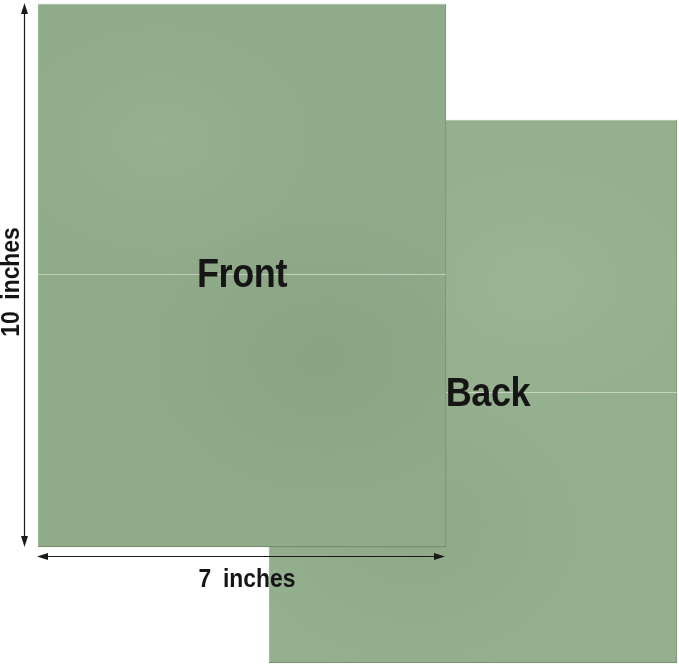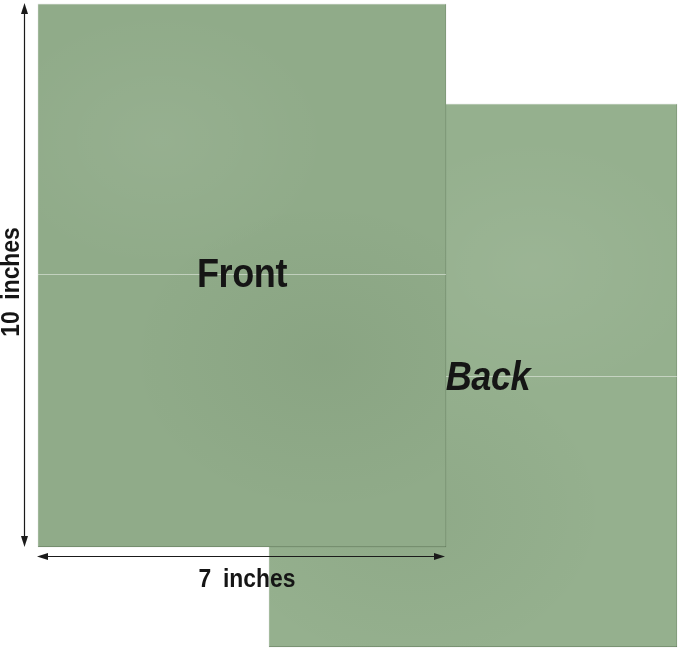--- a/index.html
+++ b/index.html
@@ -23,26 +23,25 @@
     height: 543px;
     box-shadow:
       inset 0 -1px 0 rgba(58, 78, 52, 0.30),
       inset -1px 0 0 rgba(58, 78, 52, 0.18),
       inset 0 1px 0 rgba(255, 255, 255, 0.28),
       inset 1px 0 0 rgba(255, 255, 255, 0.15),
       0 0 1px rgba(0, 0, 0, 0.18);
   }
   .sheet.back {
     left: 269px;
-    top: 104px;
+    top: 120px;
     background-color: #95b08e;
     background-image:
       radial-gradient(ellipse 260px 200px at 65% 30%, rgba(255,255,255,0.06), transparent 65%),
       radial-gradient(ellipse 300px 240px at 35% 75%, rgba(20,40,15,0.05), transparent 65%);
-    font-style: italic;
   }
   .sheet.front {
     left: 38px;
     top: 4px;
     background-color: #90ab89;
     background-image:
       radial-gradient(ellipse 260px 200px at 30% 25%, rgba(255,255,255,0.06), transparent 65%),
       radial-gradient(ellipse 300px 240px at 70% 65%, rgba(20,40,15,0.05), transparent 65%);
     text-align: right;
   }

